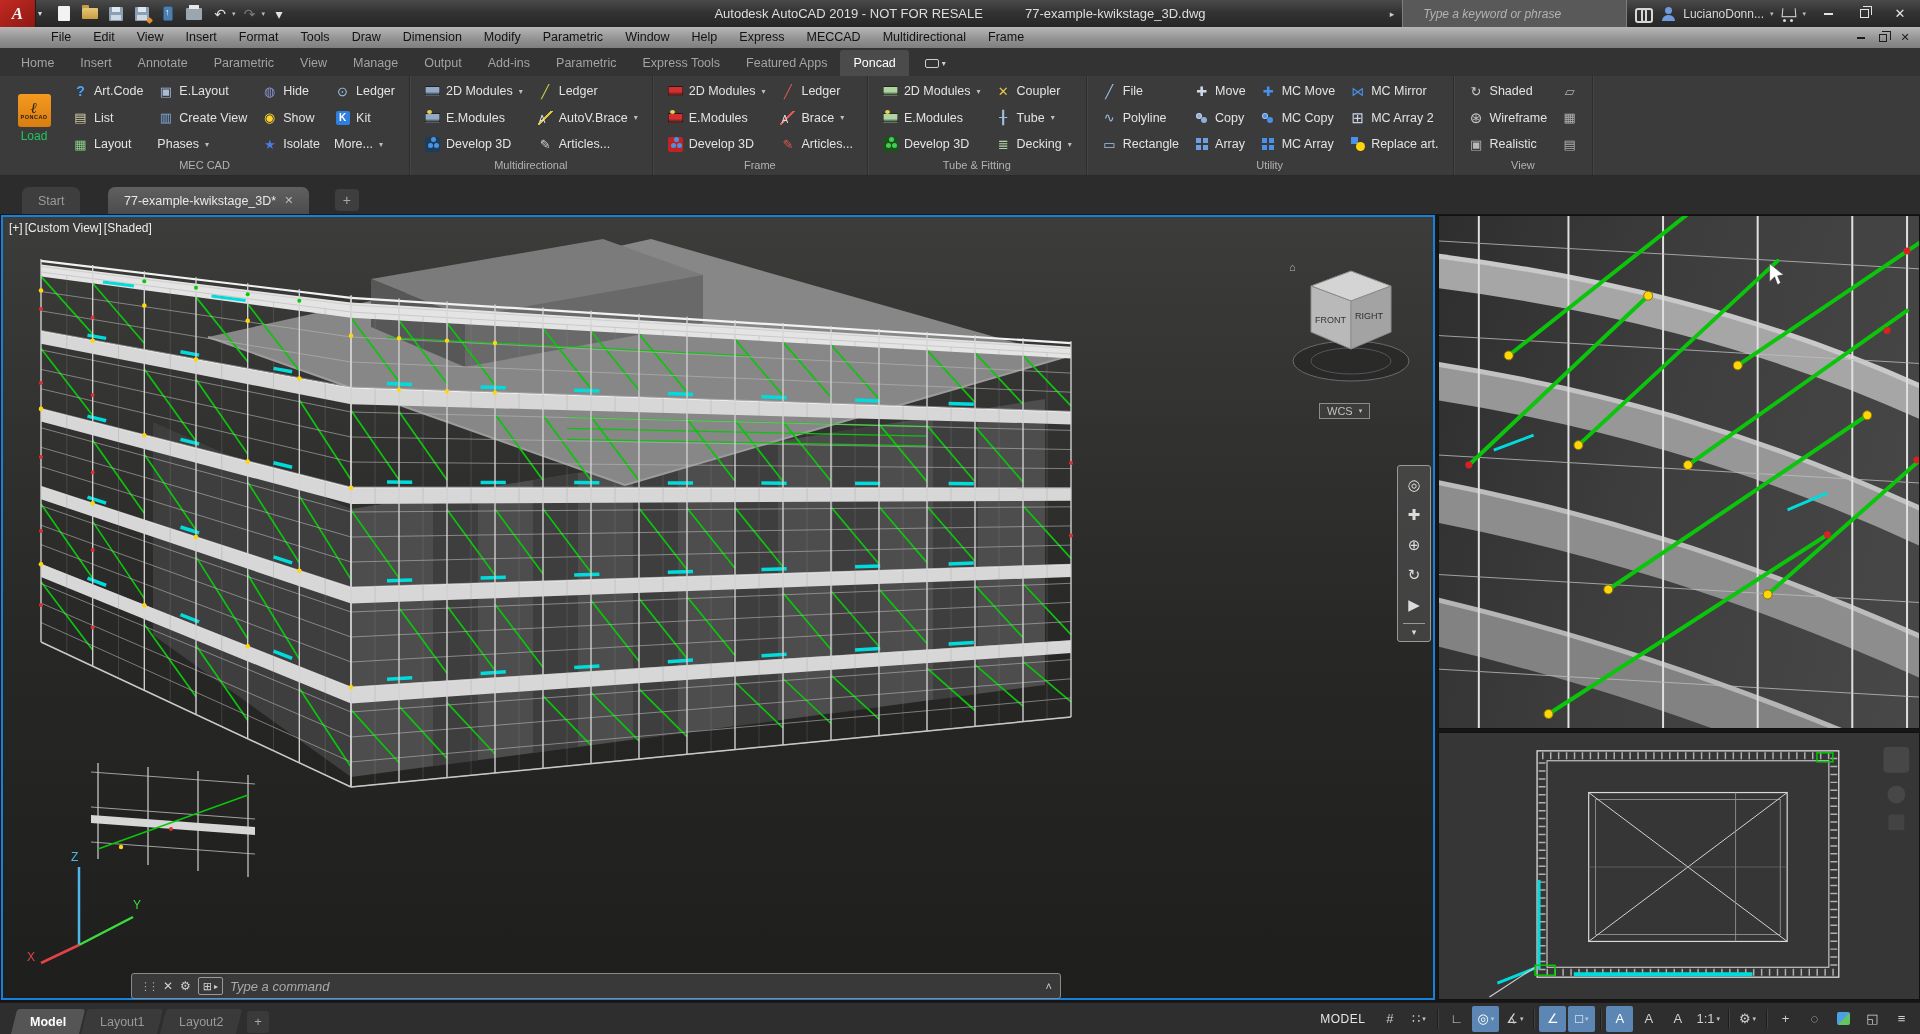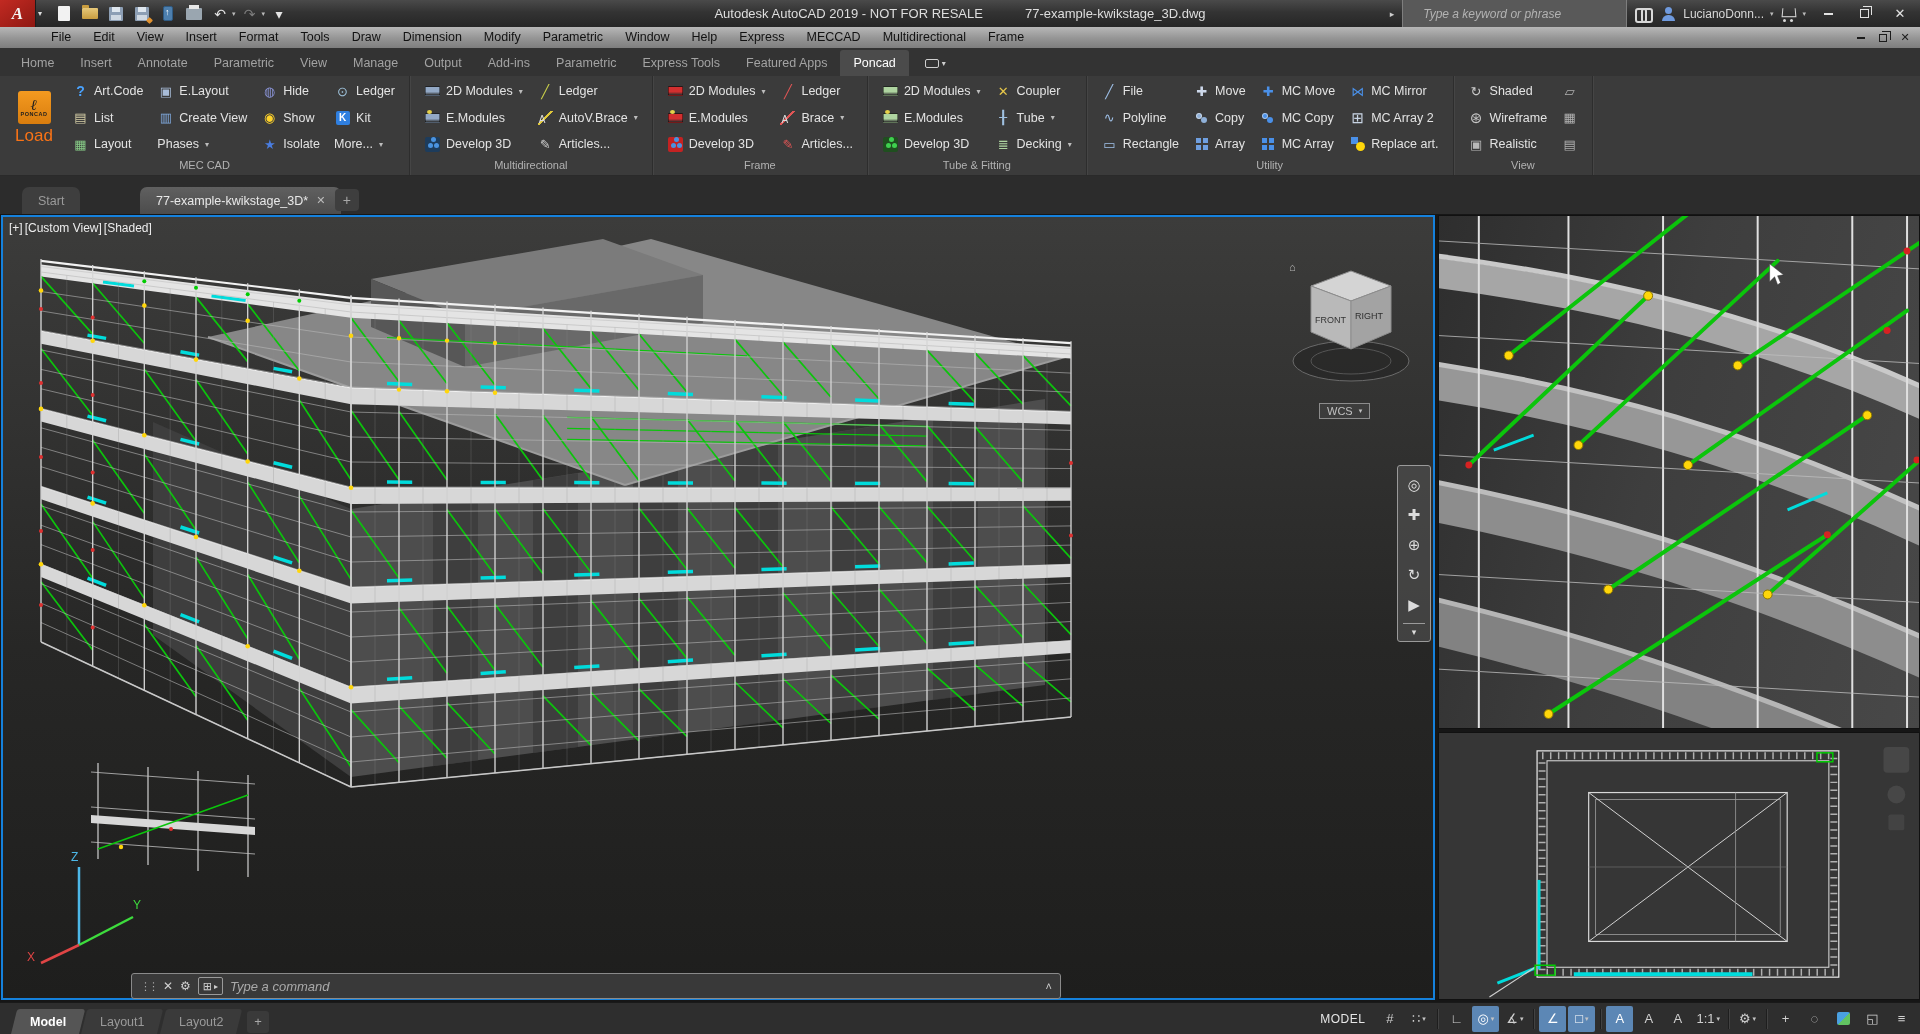--- a/index.html
+++ b/index.html
@@ -77,21 +77,21 @@
   #ribbon { position:absolute; left:0; top:76px; width:1920px; height:100px; background:#3b3b3b;
     display:flex; border-bottom:1px solid #2a2a2a; }
   .panel { display:flex; flex-direction:column; border-right:1px solid #2d2d2d; box-shadow:1px 0 0 #454545; }
   .panel-body { flex:1; display:flex; padding:3px 7px 0 7px; }
   .panel-label { height:17px; text-align:center; font-size:11px; color:#b2b2b2; line-height:15px; }
   .bigbtn { width:54px; display:flex; flex-direction:column; align-items:center; justify-content:center; gap:2px; margin-right:4px; }
   .pon-ico { width:33px; height:33px; border-radius:3px; background:linear-gradient(#f49a20,#d97d0e);
     display:flex; flex-direction:column; align-items:center; justify-content:center; color:#1e1e1e; }
   .pon-ico .loop { font-size:15px; font-weight:bold; line-height:12px; font-family:"Liberation Serif",serif; font-style:italic; }
   .pon-ico .txt { font-size:5.5px; font-weight:bold; letter-spacing:.5px; }
-  .bigbtn .blabel { font-size:17px; color:#f97316; }
+  .bigbtn .blabel { font-size:12px; color:#22c55e; }
   .rcol { display:flex; flex-direction:column; justify-content:space-between; padding:0 3px 2px 3px; }
   .rbtn { display:flex; align-items:center; gap:5px; height:24px; font-size:12.5px; color:#e3e3e3;
     white-space:nowrap; padding:0 4px; border-radius:2px; }
   .rbtn .dd { color:#bdbdbd; font-size:8px; margin-left:1px; }
   .icn { display:inline-flex; width:17px; height:16px; align-items:center; justify-content:center;
     font-size:13px; flex:none; position:relative; }
   .iblock { width:15px; height:10px; border-radius:1px; border:1px solid rgba(0,0,0,.45); position:relative; }
   .iblock .edot { position:absolute; left:1px; top:-4px; width:5px; height:4px; border-radius:50%; background:#e5d14a; }
   .idots { width:15px; height:15px; border-radius:2px; position:relative; }
   .idots span { position:absolute; left:3px; top:6px; width:5px; height:5px; border-radius:50%; }
@@ -595,21 +595,21 @@
         </div>
       </div>
       <div class="panel-label">View</div>
     </div>
   </div>
 
 <div id="filetabs">
     <div class="ftab inactive" style="left: 22px;">
       <span>Start</span>
     </div>
-    <div class="ftab active" style="left: 108px; margin-left: 32px;">
+    <div class="ftab active" style="left: 108px;">
       <span>77-example-kwikstage_3D*</span>
       <span class="close">✕</span>
     </div>
     <div class="ftab-new" style="left: 334.8px;">+</div>
   </div>
 
 <div id="workspace">
   <div id="main-vp">
     <svg id="mainsvg" width="1430" height="781" viewBox="0 0 1430 781">
         <polygon points="150.0,205.0 348.0,292.0 348.0,560.0 150.0,418.0" fill="#3e3e3e"></polygon>

